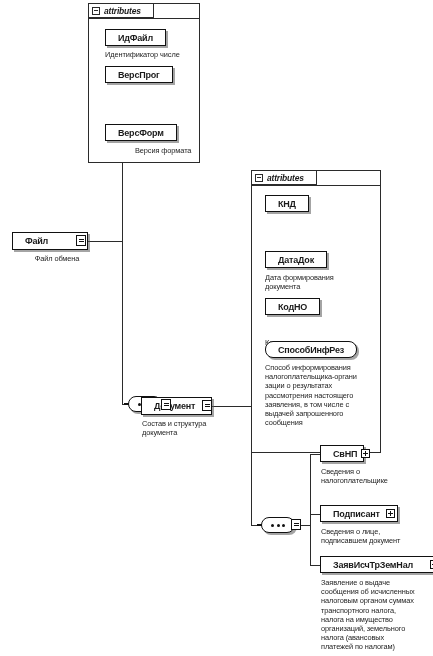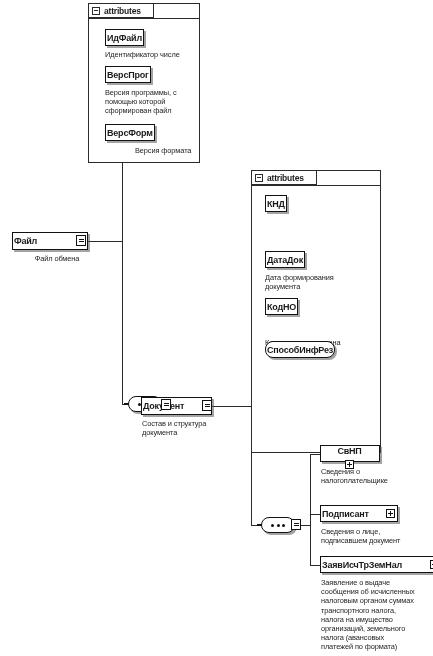--- a/index.html
+++ b/index.html
@@ -12,34 +12,34 @@
   .abs{position:absolute;}
 
   
   .attr-panel{position:absolute;border:1px solid #2b2b2b;background:#fff;box-sizing:border-box;}
   .attr-tab{
     position:absolute;top:-1px;left:-1px;height:15px;
     border:1px solid #2b2b2b;border-bottom:1px solid #2b2b2b;background:#fff;
     display:flex;align-items:center;gap:4px;padding:0 6px 0 3px;box-sizing:border-box;
     z-index:3;
   }
-  .attr-tab .lbl{font-weight:bold;font-size:8.5px;letter-spacing:-0.2px;}
+  .attr-tab .lbl{font-style:italic;font-weight:bold;font-size:8.5px;letter-spacing:-0.2px;}
   .minus-box{
     width:8px;height:8px;border:1px solid #2b2b2b;background:#fff;
     display:flex;align-items:center;justify-content:center;box-sizing:border-box;flex:none;
   }
   .minus-box::before{content:"";display:block;width:4px;height:1px;background:#2b2b2b;}
   .attr-underline{position:absolute;left:-1px;height:1px;background:#2b2b2b;top:14px;z-index:2;}
 
   
   .node{
     position:absolute;box-sizing:border-box;
     border:1.4px solid #111;background:#fff;
     display:flex;align-items:center;
-    height:17px;padding:0 1px;
+    height:17px;padding:0 12px;
     font-weight:bold;font-size:9px;letter-spacing:-0.2px;
     white-space:nowrap;
     box-shadow:2px 2px 0 0 rgba(90,90,90,0.55);
   }
   .node.with-exp{padding-right:2px;justify-content:space-between;gap:4px;}
   .plus-box, .seq-box{
     width:9px;height:9px;border:1px solid #111;background:#fff;
     display:flex;align-items:center;justify-content:center;
     box-sizing:border-box;flex:none;position:relative;
   }
@@ -106,23 +106,20 @@
   <div class="attr-underline" style="width:112px;"></div>
 
   <div class="node" style="left:16px;top:25px;">
     <span>ИдФайл</span>
   </div>
   <div class="caption" style="left:16px;top:46px;width:96px;">Идентификатор числе</div>
 
   <div class="node" style="left:16px;top:62px;">
     <span>ВерсПрог</span>
   </div>
-  <div class="caption" style="left:16px;top:84px;width:94px;">Версия программы, с
-помощью которой
-сформирован файл</div>
 
   <div class="node" style="left:16px;top:120px;">
     <span>ВерсФорм</span>
   </div>
   <div class="caption" style="left:16px;top:142px;width:96px;padding-left:30px;">Версия формата</div>
 </div>
 
 <div class="attr-panel" style="left:251px;top:170px;width:130px;height:283px;">
   <div class="attr-tab" style="width:66px;">
     <span class="minus-box"></span>
@@ -141,20 +138,27 @@
 документа</div>
 
   <div class="node" style="left:13px;top:127px;">
     <span>КодНО</span>
   </div>
   <div class="caption" style="left:13px;top:167px;width:90px;">Код налогового органа</div>
 
   <div class="node" style="left:13px;top:170px;border-radius:8px;">
     <span>СпособИнфРез</span>
   </div>
+  <div class="caption" style="left:13px;top:192px;width:116px;">Способ информирования
+налогоплательщика-органи
+зации о результатах
+рассмотрения настоящего
+заявления, в том числе с
+выдачей запрошенного
+сообщения</div>
 </div>
 
 <div class="node" style="left:12px;top:232px;width:76px;height:18px;">
   <span>Файл</span>
 </div>
 <div class="node-stub" style="left:76px;top:235px;">
   <i></i>
     <i></i>
 </div>
 <div class="caption" style="left:14px;top:254px;width:86px;text-align:center;">Файл обмена</div>
@@ -182,21 +186,21 @@
 <div class="seq" style="left:261px;top:517px;">
   <u></u>
     <u></u>
     <u></u>
 </div>
 <div class="node-stub" style="left:291px;top:519px;">
   <i></i>
     <i></i>
 </div>
 
-<div class="node with-exp" style="left:320px;top:445px;width:60px;flex-direction:column;">
+<div class="node with-exp" style="left:320px;top:445px;width:44px;">
   <span>СвНП</span>
   <span class="plus-box"></span>
 </div>
 <div class="caption" style="left:321px;top:467px;width:106px;">Сведения о
 налогоплательщике</div>
 
 <div class="node with-exp" style="left:320px;top:505px;width:78px;">
   <span>Подписант</span>
   <span class="plus-box"></span>
 </div>
@@ -207,13 +211,13 @@
   <span>ЗаявИсчТрЗемНал</span>
   <span class="plus-box"></span>
 </div>
 <div class="caption" style="left:321px;top:578px;width:110px;">Заявление о выдаче
 сообщения об исчисленных
 налоговым органом суммах
 транспортного налога,
 налога на имущество
 организаций, земельного
 налога (авансовых
-платежей по формата)</div>
+платежей по налогам)</div>
 
 </body></html>

